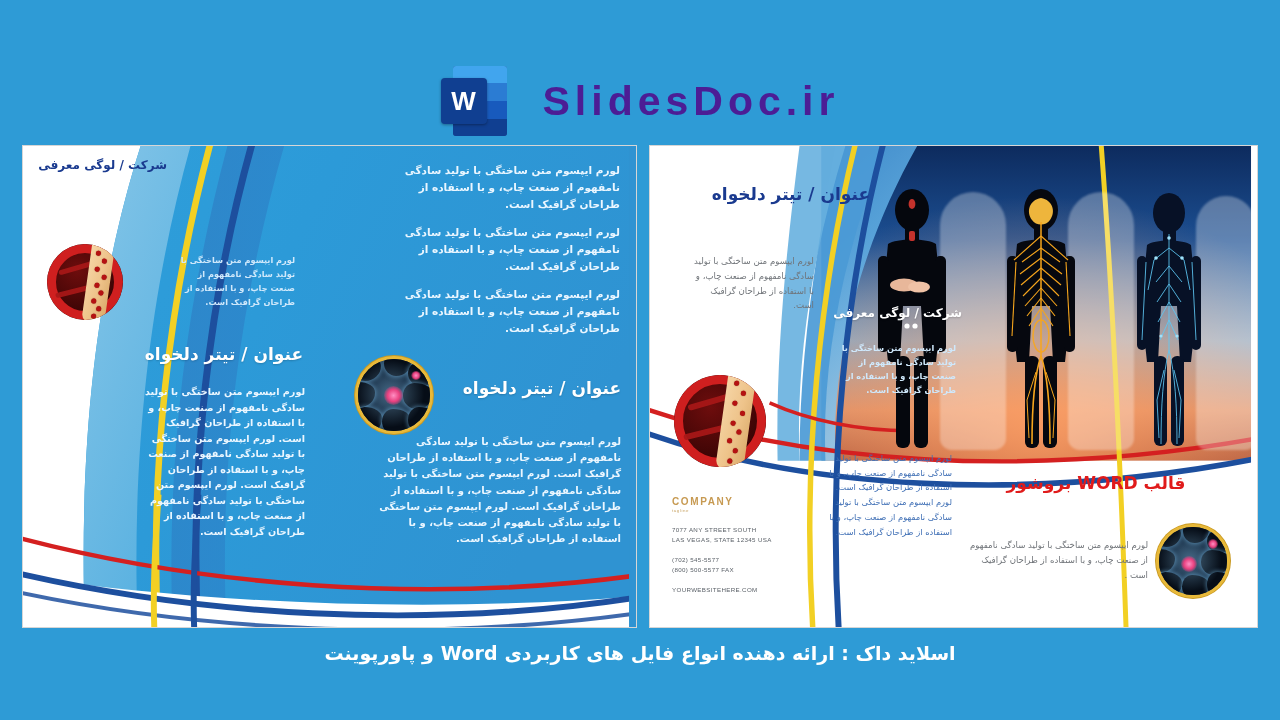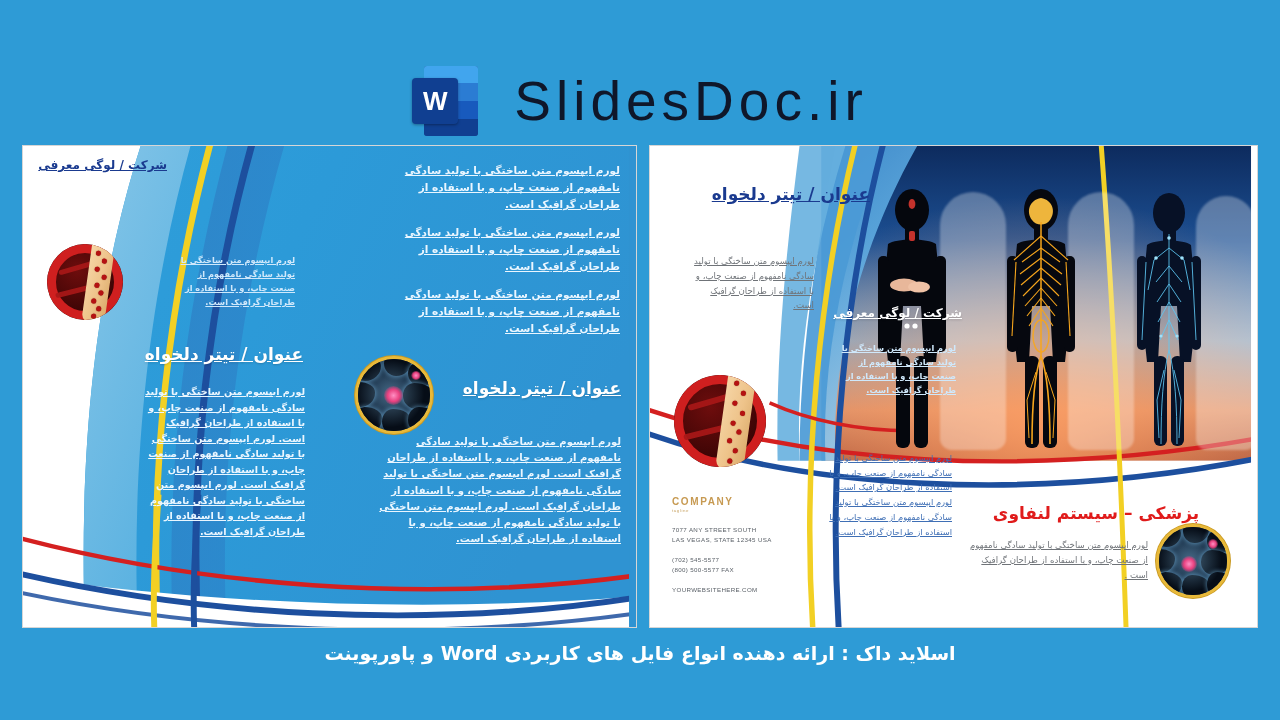--- a/index.html
+++ b/index.html
@@ -29,37 +29,37 @@
   .word-logo .b4 { top: 53px; height: 17px; background: #103f91; }
   .word-logo .tile {
     position: absolute; left: 0; top: 14px; width: 46px; height: 46px;
     background: #103f91; border-radius: 4px;
     display: flex; align-items: center; justify-content: center;
     color: #fff; font-size: 26px; font-weight: 700;
     font-family: "Liberation Sans", sans-serif;
     box-shadow: 0 1px 3px rgba(0,0,0,.35);
   }
   .brand-name {
-    color: #0f172a; font-size: 55px; letter-spacing: 5px; font-weight: 400;
+    color: #4c1d95; font-size: 41px; letter-spacing: 5px; font-weight: 700;
     font-family: "Liberation Sans", sans-serif;
   }
 
   
   .sheet {
     position: absolute; background: #fff; overflow: hidden;
     border: 1px solid #d6d6d6;
   }
   #sheet-left  { left: 22px;  top: 145px; width: 615px; height: 483px; }
   #sheet-right { left: 649px; top: 145px; width: 609px; height: 483px; }
 
   
   .bg-svg { position: absolute; inset: 0; width: 100%; height: 100%; }
 
   
-  .rtl { direction: rtl; text-align: right; unicode-bidi: embed; text-decoration: underline; }
+  .rtl { direction: rtl; text-align: right; unicode-bidi: embed; }
   .ttl-white {
     color: #ffffff; font-weight: 700; font-size: 19px;
     text-shadow: 0 1px 2px rgba(0,0,0,.18);
   }
   .ttl-navy { color: #1a3a8f; font-weight: 700; font-size: 19px; }
   .body-white { color: #eaf6ff; font-size: 10.5px; line-height: 1.62; font-weight: 600; }
   .body-gray  { color: #6f7378; font-size: 8.6px;  line-height: 1.72; }
   .body-soft  { color: #cfe8fb; font-size: 8.2px;  line-height: 1.7; font-weight: 600; }
   .body-blue  { color: #3f6fb5; font-size: 8.4px;  line-height: 1.75; }
 
@@ -425,21 +425,21 @@
     <div class="company-tag">tagline</div>
     <div class="company-line" style="margin-top:12px;">7077 ANY STREET SOUTH</div>
     <div class="company-line">LAS VEGAS, STATE 12345 USA</div>
     <div class="company-line" style="margin-top:10px;">(702) 545-5577</div>
     <div class="company-line">(800) 500-5577 FAX</div>
     <div class="company-line" style="margin-top:10px;">YOURWEBSITEHERE.COM</div>
   </div>
 
   <div class="rtl body-blue" style="position:absolute;left:178px;top:305px;width:124px;">لورم ایپسوم متن ساختگی با تولید سادگی نامفهوم از صنعت چاپ، و با استفاده از طراحان گرافیک است. لورم ایپسوم متن ساختگی با تولید سادگی نامفهوم از صنعت چاپ، و با استفاده از طراحان گرافیک است.</div>
 
-  <div class="ttl-red" style="position:absolute;left:310px;top:355px;width:272px;">پزشکی – سیستم لنفاوی</div>
+  <div class="ttl-red" style="position:absolute;left:310px;top:325px;width:272px;">قالب WORD بروشور</div>
   <div class="rtl body-gray" style="position:absolute;left:318px;top:392px;width:180px;text-align:right;">لورم ایپسوم متن ساختگی با تولید سادگی نامفهوم از صنعت چاپ، و با استفاده از طراحان گرافیک است .</div>
 
   <div class="circle-img cells ring-gold" style="left:506px;top:378px;width:74px;height:74px;">
     <div class="blob" style="left:-8%;top:-6%;width:40%;height:36%"></div>
     <div class="blob" style="left:36%;top:-10%;width:38%;height:34%"></div>
     <div class="blob" style="left:70%;top:4%;width:40%;height:34%"></div>
     <div class="blob" style="left:-12%;top:32%;width:36%;height:34%"></div>
     <div class="blob" style="left:62%;top:34%;width:42%;height:36%"></div>
     <div class="blob" style="left:-6%;top:66%;width:40%;height:38%"></div>
     <div class="blob" style="left:34%;top:70%;width:40%;height:36%"></div>

